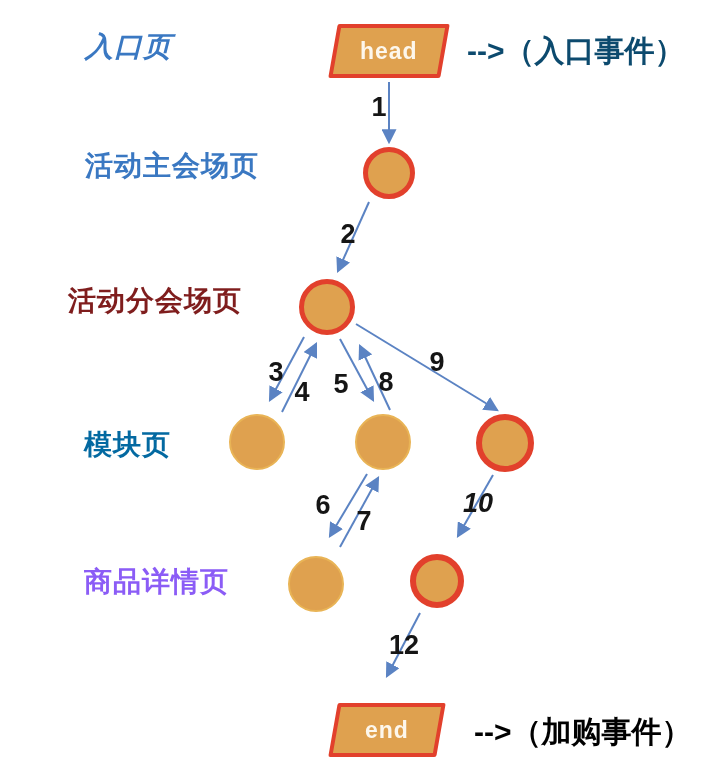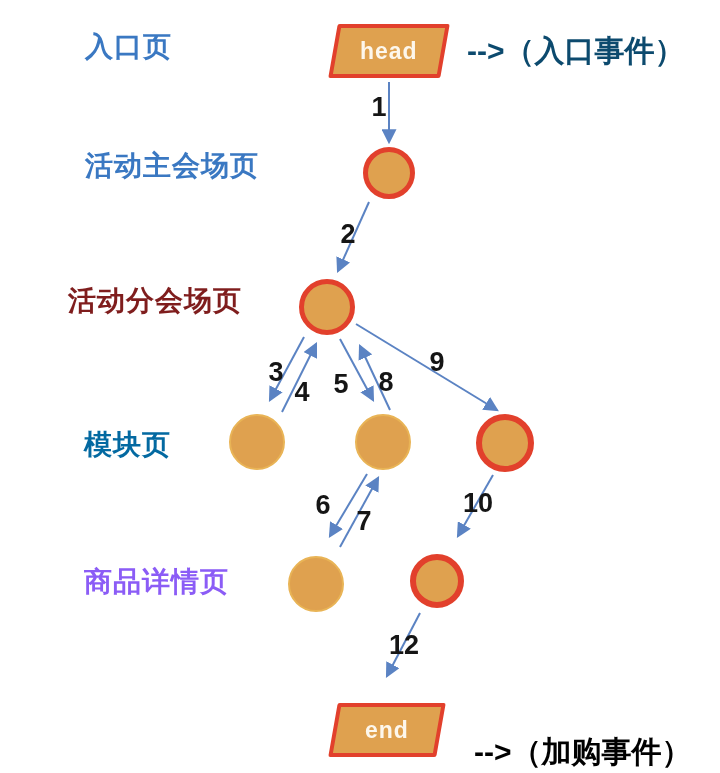--- a/index.html
+++ b/index.html
@@ -49,21 +49,21 @@
         <line x1="390" y1="410" x2="360" y2="346" stroke="#5b83c3" stroke-width="2" marker-end="url(#arrowhead)"></line>
         <line x1="356" y1="324" x2="497" y2="410" stroke="#5b83c3" stroke-width="2" marker-end="url(#arrowhead)"></line>
         <line x1="367" y1="474" x2="330" y2="536" stroke="#5b83c3" stroke-width="2" marker-end="url(#arrowhead)"></line>
         <line x1="340" y1="547" x2="378" y2="478" stroke="#5b83c3" stroke-width="2" marker-end="url(#arrowhead)"></line>
         <line x1="493" y1="475" x2="458" y2="536" stroke="#5b83c3" stroke-width="2" marker-end="url(#arrowhead)"></line>
         <line x1="420" y1="613" x2="387" y2="676" stroke="#5b83c3" stroke-width="2" marker-end="url(#arrowhead)"></line>
       </g>
   </svg>
 
   <div id="labels-layer">
-      <div class="row-label" style="left: 85px; top: 47px; color: rgb(58, 120, 194);">入口页</div>
+      <div class="row-label" style="left: 85px; top: 47px; color: rgb(58, 120, 194); font-style: italic;">入口页</div>
       <div class="row-label" style="left: 85px; top: 166px; color: rgb(58, 120, 194); text-align: center;">活动主会场页</div>
       <div class="row-label" style="left: 68px; top: 301px; color: #7f1d1d;">活动分会场页</div>
       <div class="row-label" style="left: 84px; top: 445px; color: #0369a1;">模块页</div>
       <div class="row-label" style="left: 84px; top: 582px; color: #8b5cf6;">商品详情页</div>
     </div>
   <div id="nodes-layer">
       <div class="node" style="width: 52px; height: 52px; left: 363px; top: 147px; background: rgb(223, 161, 79); border: 5px solid rgb(226, 64, 44);"></div>
       <div class="node" style="width: 56px; height: 56px; left: 299px; top: 279px; background: rgb(223, 161, 79); border: 5px solid rgb(226, 64, 44);"></div>
       <div class="node" style="width: 56px; height: 56px; left: 229px; top: 414px; background: rgb(223, 161, 79); border: 2px solid rgb(233, 180, 86);"></div>
       <div class="node" style="width: 56px; height: 56px; left: 355px; top: 414px; background: rgb(223, 161, 79); border: 2px solid rgb(233, 180, 86);"></div>
@@ -80,21 +80,21 @@
   <div id="numbers-layer">
       <div class="edge-num" style="left: 379px; top: 107px; color: rgb(21, 21, 21);">1</div>
       <div class="edge-num" style="left: 348px; top: 234px; color: rgb(21, 21, 21);">2</div>
       <div class="edge-num" style="left: 276px; top: 372px; color: rgb(21, 21, 21);">3</div>
       <div class="edge-num" style="left: 302px; top: 392px; color: rgb(21, 21, 21);">4</div>
       <div class="edge-num" style="left: 341px; top: 384px; color: rgb(21, 21, 21);">5</div>
       <div class="edge-num" style="left: 386px; top: 382px; color: rgb(21, 21, 21);">8</div>
       <div class="edge-num" style="left: 437px; top: 362px; color: rgb(21, 21, 21);">9</div>
       <div class="edge-num" style="left: 323px; top: 505px; color: rgb(21, 21, 21);">6</div>
       <div class="edge-num" style="left: 364px; top: 521px; color: rgb(21, 21, 21);">7</div>
-      <div class="edge-num" style="left: 478px; top: 503px; color: rgb(21, 21, 21);">10</div>
+      <div class="edge-num" style="left: 478px; top: 503px; color: rgb(21, 21, 21); font-style: italic;">10</div>
       <div class="edge-num" style="left: 404px; top: 645px; color: rgb(21, 21, 21);">12</div>
     </div>
   <div id="annotations-layer">
       <div class="annotation" style="left: 467px; top: 51px; color: #0c4a6e;">--&gt;（入口事件）</div>
-      <div class="annotation" style="left: 474px; top: 732px; color: rgb(0, 0, 0); margin-top: 20px;">--&gt;（加购事件）</div>
+      <div class="annotation" style="left: 474px; top: 732px; color: rgb(0, 0, 0);">--&gt;（加购事件）</div>
     </div>
 
 </div>
 
 </body></html>

